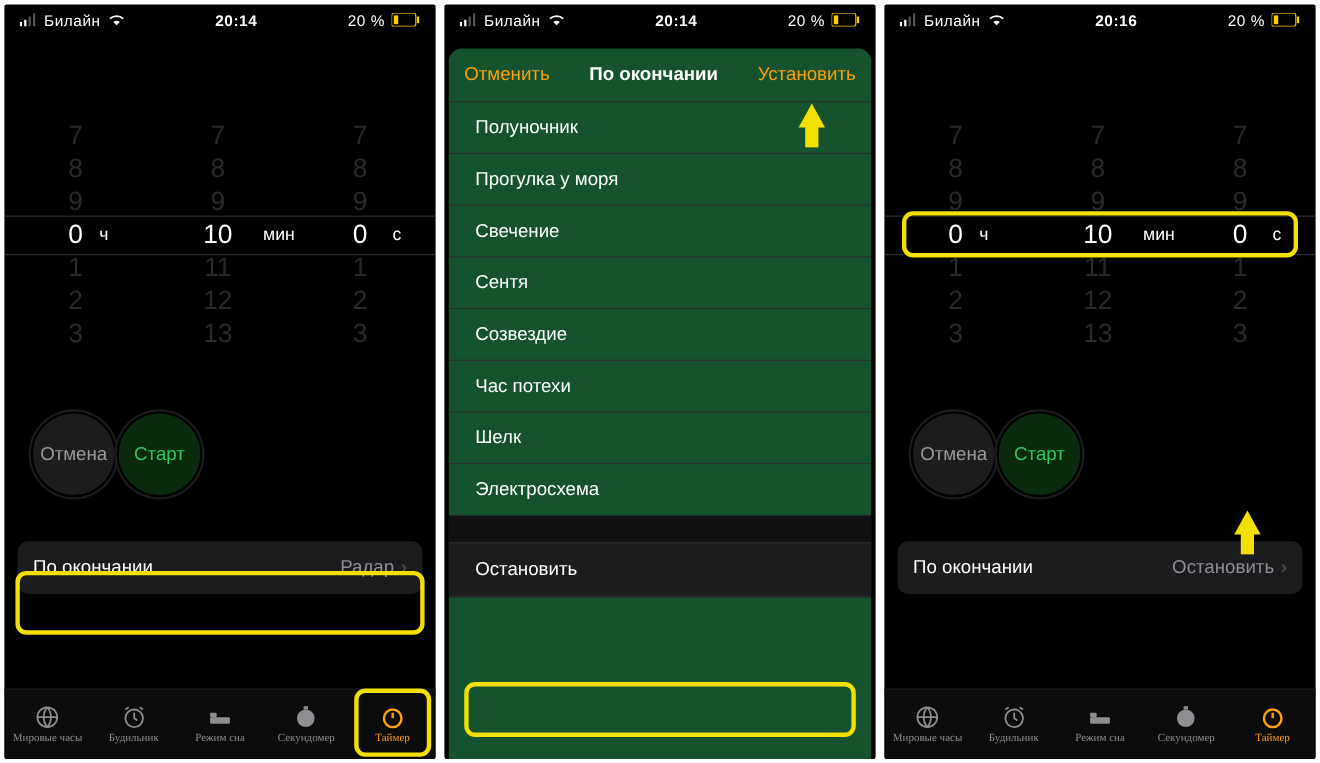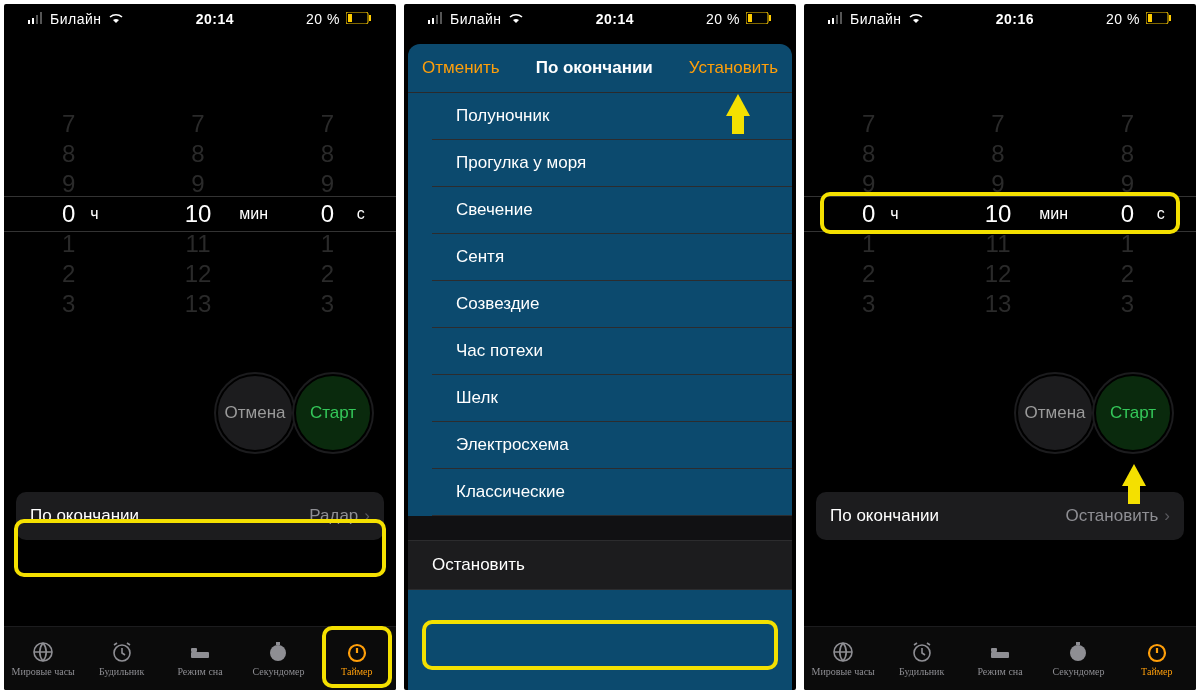--- a/index.html
+++ b/index.html
@@ -14,21 +14,21 @@
     width: 392px; height: 686px;
     background: #000;
     position: relative;
     overflow: hidden;
     border-radius: 2px;
   }
   
   .status {
     height: 30px; color: #fff;
     display: flex; justify-content: space-between; align-items: center;
-    padding: 0 24px; font-size: 14px; letter-spacing: .5px;
+    padding: 0 14px; font-size: 14px; letter-spacing: .5px;
   }
   .status .left, .status .right { display:flex; align-items:center; gap:6px;}
   .signal-icon, .wifi-icon, .battery-icon { display:inline-block; }
   .signal-icon svg, .wifi-icon svg { width:16px; height:12px; }
   .battery-icon svg { width:26px; height:12px; }
   .clock { font-weight:700; }
   
   .picker-wrap { position:relative; height:240px; margin-top:60px;}
   .picker-col {
     position:absolute; top:0; width:33%; height:100%;
@@ -40,21 +40,21 @@
   .unit { font-size:16px; color:#fff; position:absolute; top:50%; transform:translateY(-50%); }
   .u-h { left:22%; }
   .u-m { left:60%; }
   .u-s { left:90%; }
   .picker-bar {
     position:absolute; top:50%; left:0; right:0; height:36px;
     transform:translateY(-50%);
     border-top:1px solid #333; border-bottom:1px solid #333;
   }
   
-  .btns { display:flex; justify-content:flex-end; padding:0 24px; margin-top:40px;}
+  .btns { display:flex; justify-content:flex-start; padding:0 24px; margin-top:40px;}
   .circle-btn {
     width:78px; height:78px; border-radius:50%;
     display:flex; align-items:center; justify-content:center;
     font-size:17px;
     border:2px solid #000;
     box-shadow: 0 0 0 2px #1c1c1e;
   }
   .b-cancel { background:#1c1c1e; color:#9a9a9a; }
   .b-start  { background:#0a2a0d; color:#34c759; }
   
@@ -74,34 +74,33 @@
   }
   .tab {
     flex:1; display:flex; flex-direction:column; align-items:center; justify-content:center;
     color:#8e8e93; font-size:10px; gap:2px;
   }
   .tab.active { color:#ff9f0a; }
   .tab svg { width:24px; height:24px; }
   
   .sheet {
     position:absolute; left:4px; right:4px; top:40px; bottom:0;
-    background:#0c4a6e; border-radius:12px 12px 0 0;
+    background:#14532d; border-radius:12px 12px 0 0;
     display:flex; flex-direction:column;
   }
   .sheet-head {
     display:flex; justify-content:space-between; align-items:center;
     padding:14px 14px; border-bottom:1px solid #2a2a2c;
   }
   .sheet-head .ttl { color:#fff; font-size:17px; font-weight:600;}
   .sheet-head .act { color:#ff9f0a; font-size:17px; }
   .sound-list { flex:1; overflow:hidden;}
   .sound-item {
     padding:13px 24px; color:#fff; font-size:17px;
     border-bottom:1px solid #2c2c2e;
-    margin-left:24px;
   }
   .sound-group-gap { height:24px; background:#111113;}
   .stop-item {
     padding:14px 24px; color:#fff; font-size:17px;
     background:#1c1c1e; border-top:1px solid #2c2c2e; border-bottom:1px solid #2c2c2e;
   }
   
   .hl {
     position:absolute; border:4px solid #f4e000; border-radius:10px;
     pointer-events:none;
@@ -277,21 +276,20 @@
     </div>
     <div class="sound-list">
       <div class="sound-item">Полуночник</div>
       <div class="sound-item">Прогулка у моря</div>
       <div class="sound-item">Свечение</div>
       <div class="sound-item">Сентя</div>
       <div class="sound-item">Созвездие</div>
       <div class="sound-item">Час потехи</div>
       <div class="sound-item">Шелк</div>
       <div class="sound-item">Электросхема</div>
-      <div class="sound-item" style="display:flex;justify-content:space-between">Классические</div>
       <div class="sound-group-gap"></div>
       <div class="stop-item">Остановить</div>
     </div>
   </div>
 
   <div class="arrow" style="top:90px; right:46px;"></div>
   <div class="hl" style="left:18px; right:18px; bottom:20px; height:50px;"></div>
 </div>
 
 <div class="phone">

